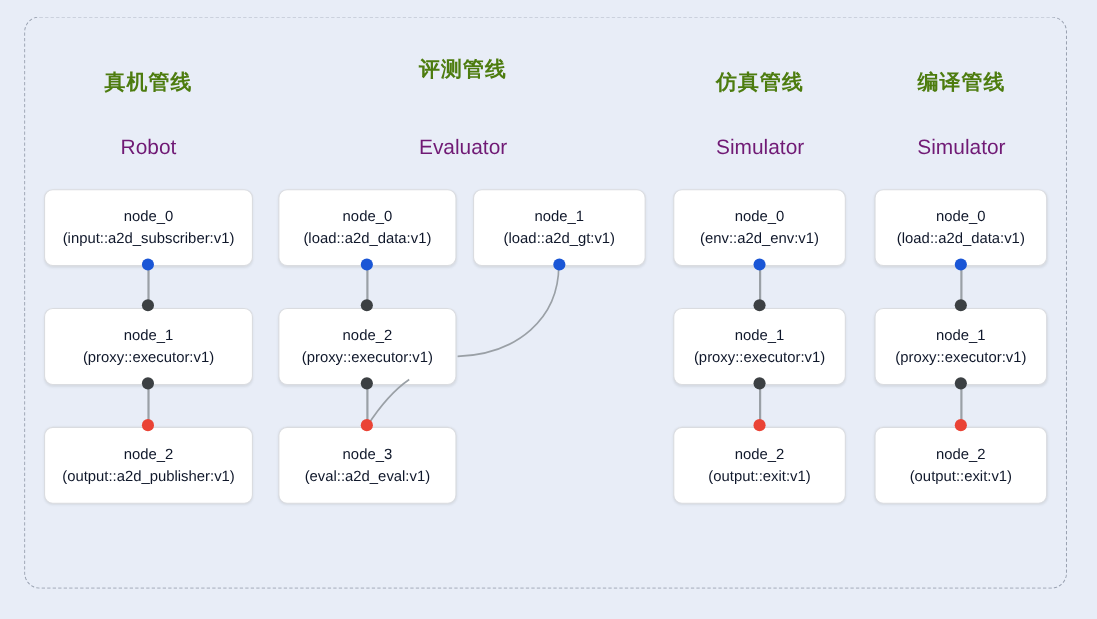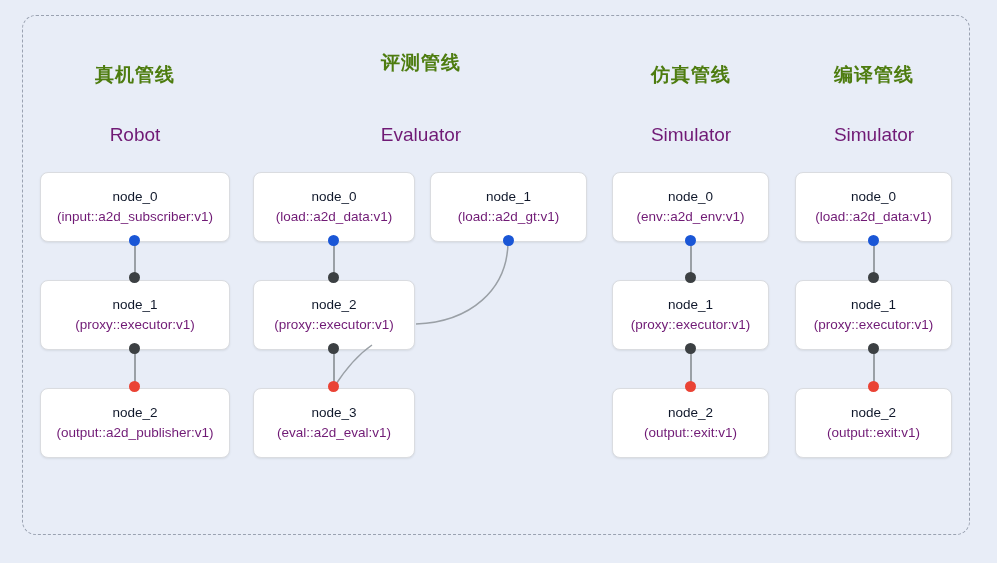--- a/index.html
+++ b/index.html
@@ -60,21 +60,21 @@
     align-items: center;
     justify-content: center;
   }
   .node-title {
     font-size: 13.5px;
     color: #0f172a;
     line-height: 20px;
   }
   .node-sub {
     font-size: 13.5px;
-    color: #701a75;
+    color: #0f172a;
     line-height: 20px;
     white-space: nowrap;
   }
   .port {
     position: absolute;
     width: 11px;
     height: 11px;
     border-radius: 50%;
     box-sizing: border-box;
     z-index: 6;

